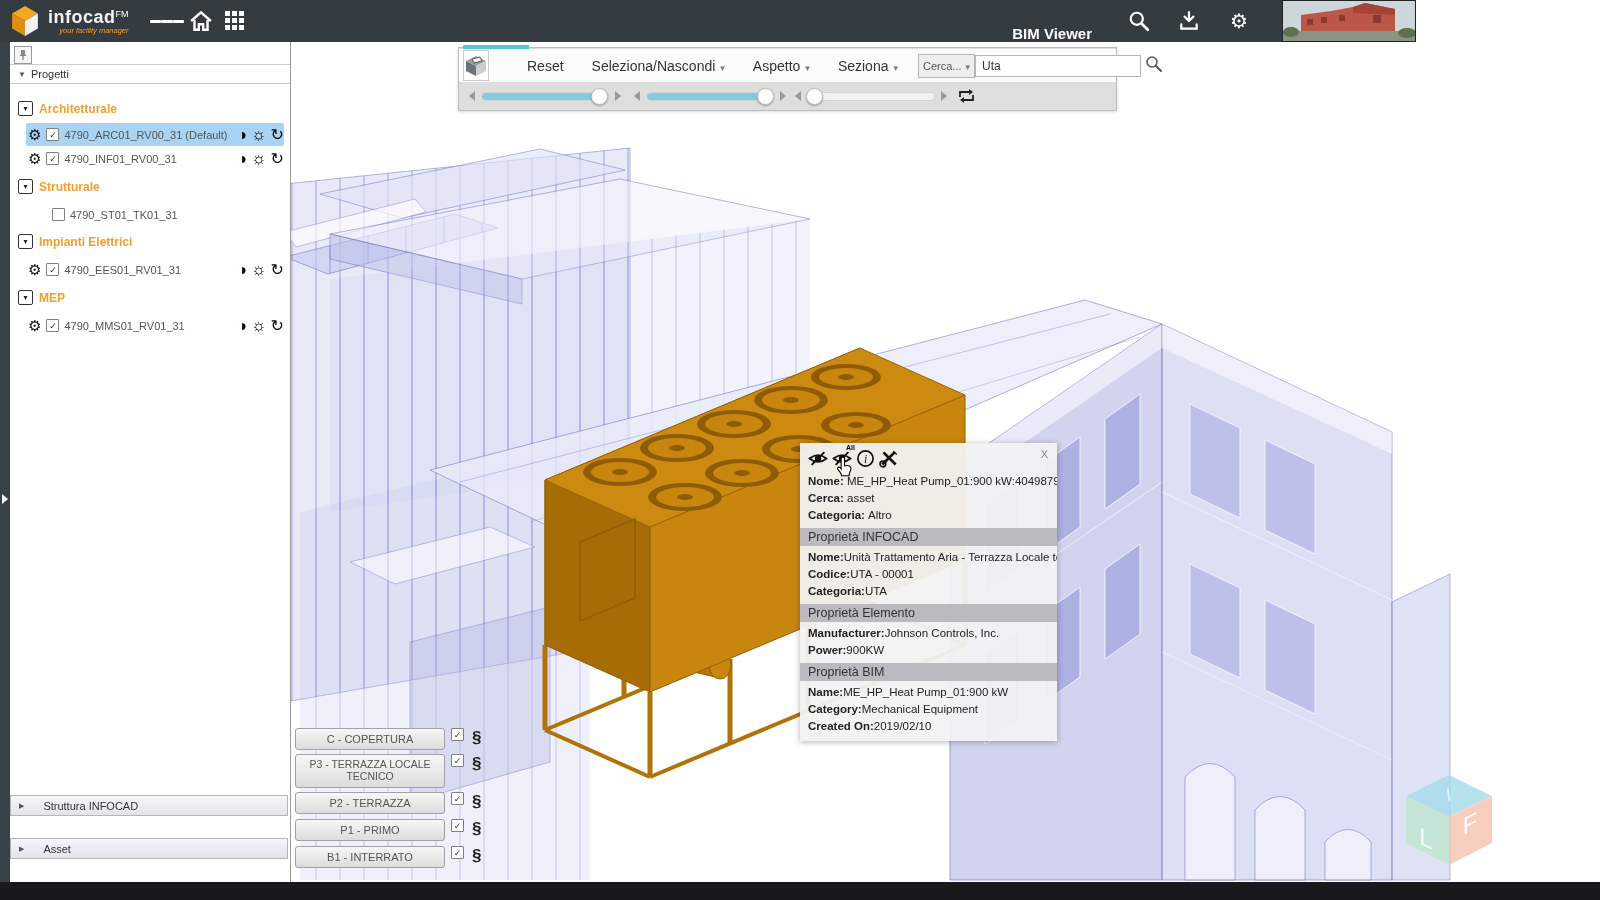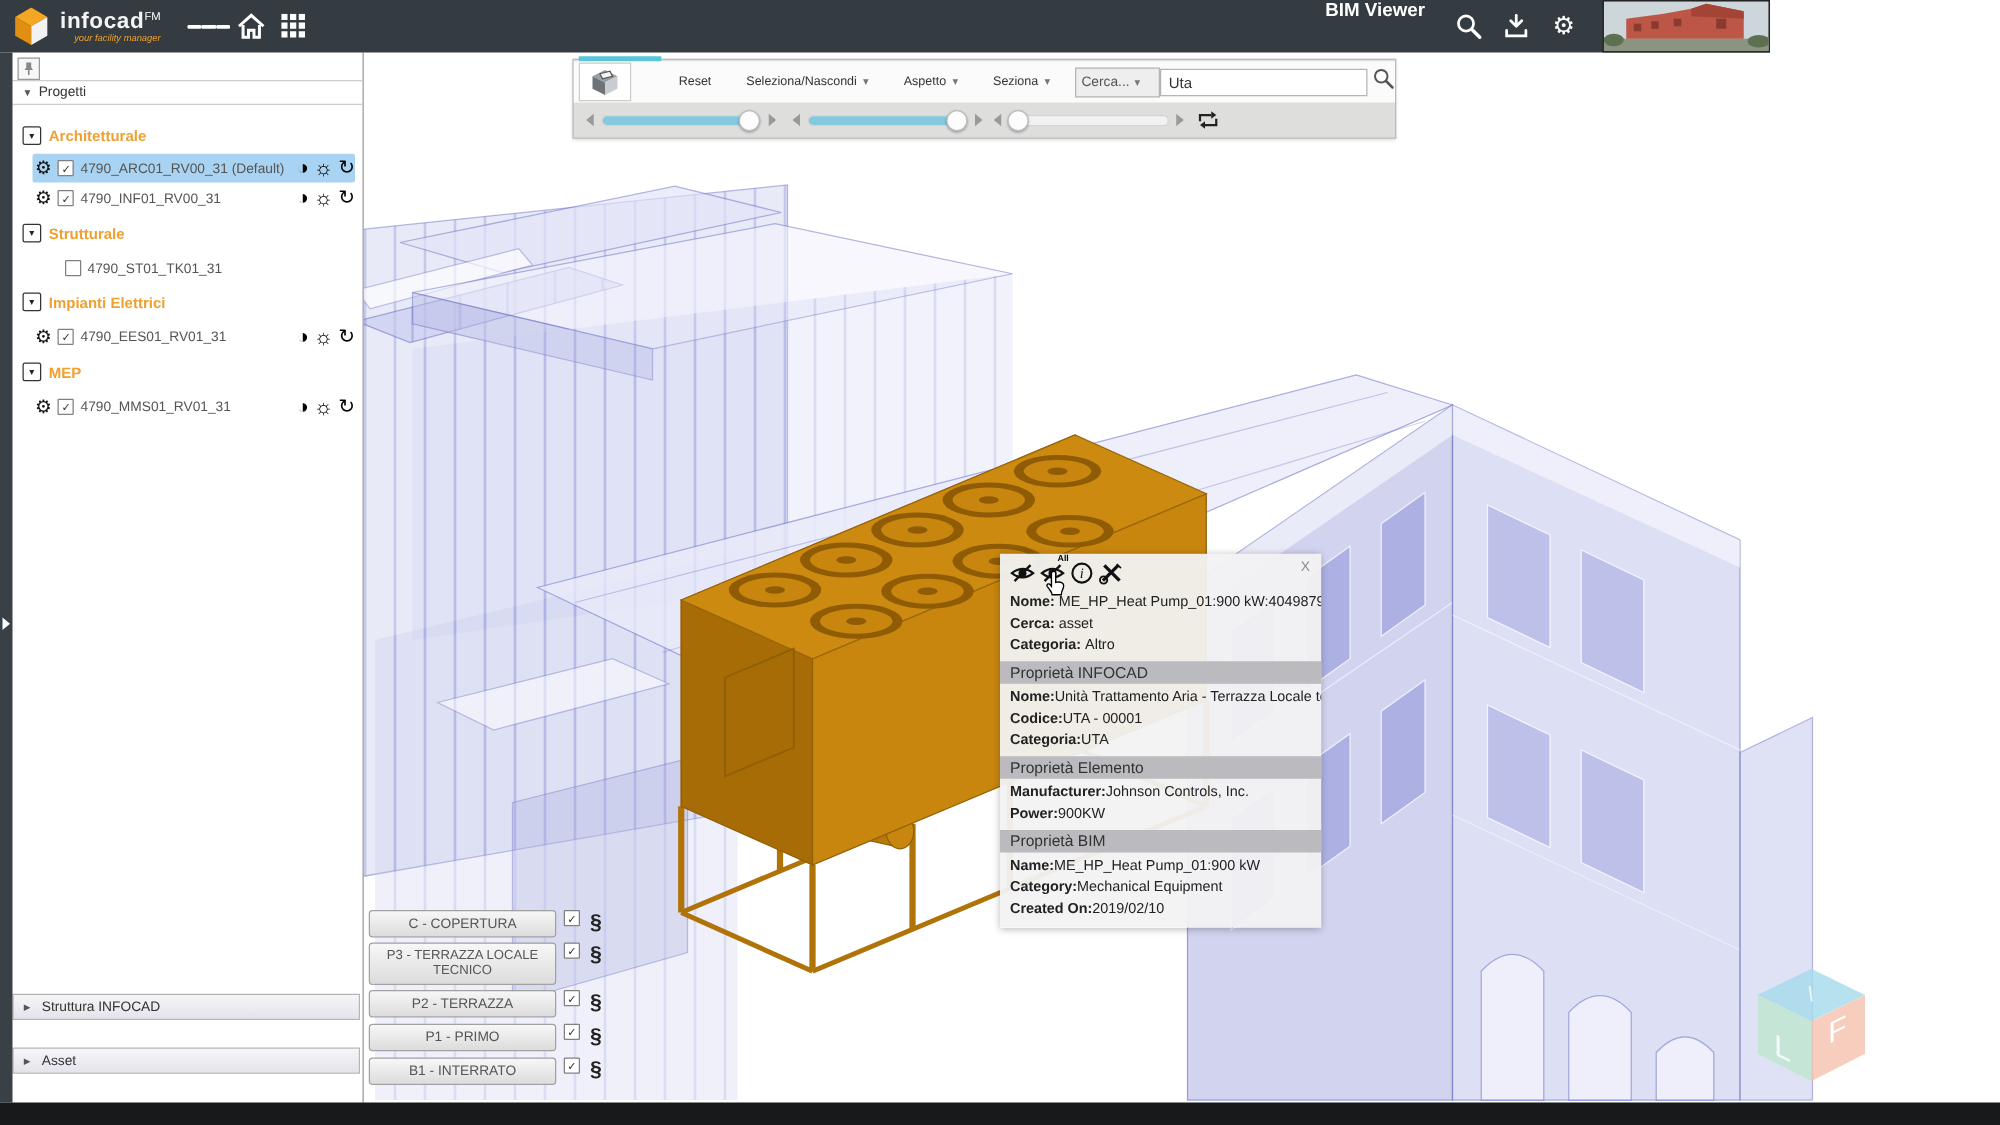--- a/index.html
+++ b/index.html
@@ -9,21 +9,21 @@
   
   .topbar{position:absolute;left:0;top:0;width:1416px;height:42px;background:#343c41;
           display:flex;align-items:center;color:#fff;z-index:30}
   .brand{display:flex;align-items:center;margin-left:8px;width:128px}
   .brand-txt{line-height:1;margin-left:6px}
   .brand-name{font-size:18px;font-weight:bold;letter-spacing:.5px;color:#f4f4f4}
   .brand-sup{font-size:9px;vertical-align:super}
   .brand-tag{font-size:7.5px;color:#f0a030;font-style:italic;text-align:right;margin-top:1px}
   .tb-icon{display:flex;align-items:center;justify-content:center;width:34px;height:42px;cursor:pointer}
   .burger div{width:24px;height:3px;background:#fff;margin:2.5px 0;border-radius:1px}
-  .title-right{margin-left:auto;display:flex;align-items:flex-start;gap:4px}
+  .title-right{margin-left:auto;display:flex;align-items:flex-end;gap:16px}
   .bim-title{font-size:15px;font-weight:bold;margin-right:14px}
   .gear-glyph{font-size:20px;color:#fff;line-height:1}
   .tb-photo{width:132px;height:40px;margin-left:10px;border:1px solid #222;overflow:hidden}
 
   
   .edge-strip{position:absolute;left:0;top:42px;width:10px;height:840px;background:#3a4146;z-index:25}
   .edge-arrow{position:absolute;left:2px;top:452px;width:0;height:0;
               border-top:5px solid transparent;border-bottom:5px solid transparent;border-left:6px solid #fff}
 
   
@@ -42,32 +42,32 @@
   .tree-item.selected{background:#a9d3f2;border-radius:2px}
   .gear-ic{font-size:15px;color:#111;line-height:1;cursor:pointer}
   .cb{width:11px;height:11px;border:1px solid #808080;background:#fff;border-radius:1px;display:inline-flex;
       align-items:center;justify-content:center;font-size:9px;color:#333;cursor:pointer;flex:none}
   .cb.checked::after{content:"✓"}
   .ti-label{color:#555;white-space:nowrap}
   .row-icons{margin-left:auto;display:flex;align-items:center;gap:4px}
   .ric{font-size:16px;color:#000;line-height:1;cursor:pointer}
   .ric.sun{font-size:17px}
   .accordion{position:absolute;left:0px;right:2px;height:19px;border:1px solid #b5b5b5;
-             background:linear-gradient(#f6f6f9,#e3e3ea);display:flex;align-items:center;gap:9px;
+             background:linear-gradient(#f6f6f9,#e3e3ea);display:flex;align-items:center;gap:19px;
              padding-left:8px;color:#333;cursor:pointer}
   .accordion .chev{font-size:7px}
 
   
   .vtoolbar{position:absolute;left:458px;top:47px;width:657px;height:62px;background:#dededd;
             border:1px solid #bcbcbc;z-index:40;box-shadow:0 1px 3px rgba(0,0,0,.15)}
   .vtab{position:absolute;left:4px;top:-3px;width:66px;height:5px;background:#58c6d6}
   .vrow1{position:absolute;left:0;top:1px;right:0;height:33px;background:#fbfbfb;display:flex;align-items:center}
   .cube-btn{width:40px;height:29px;border:1px solid #ccc;background:#fff;margin-left:4px;
             display:flex;align-items:center;justify-content:center;cursor:pointer}
-  .tb-btn{font-size:10px;color:#333;padding:0 14px;cursor:pointer;display:flex;align-items:center;gap:5px;white-space:nowrap}
+  .tb-btn{font-size:14px;color:#333;padding:0 14px;cursor:pointer;display:flex;align-items:center;gap:5px;white-space:nowrap}
   .caret::after{content:"▾";font-size:9px;color:#777}
   .cerca-dd{margin-left:6px;width:58px;height:22px;border:1px solid #b5b5b5;background:#eee;color:#555;
             font-size:11px;display:flex;align-items:center;padding:0 4px;gap:4px;cursor:pointer}
   .search-input{width:152px;height:20px;border:1px solid #b5b5b5;font-size:12px;color:#333;
                 padding:0 6px;font-family:"Liberation Sans",sans-serif}
   .vrow2{position:absolute;left:0;top:36px;right:0;height:24px;display:flex;align-items:center}
   .slider{position:absolute;height:16px;display:flex;align-items:center}
   .sl-arrow{width:0;height:0;cursor:pointer}
   .sl-arrow.left{border-top:5px solid transparent;border-bottom:5px solid transparent;border-right:6px solid #9a9a9a;margin-right:6px}
   .sl-arrow.right{border-top:5px solid transparent;border-bottom:5px solid transparent;border-left:6px solid #9a9a9a;margin-left:6px}

